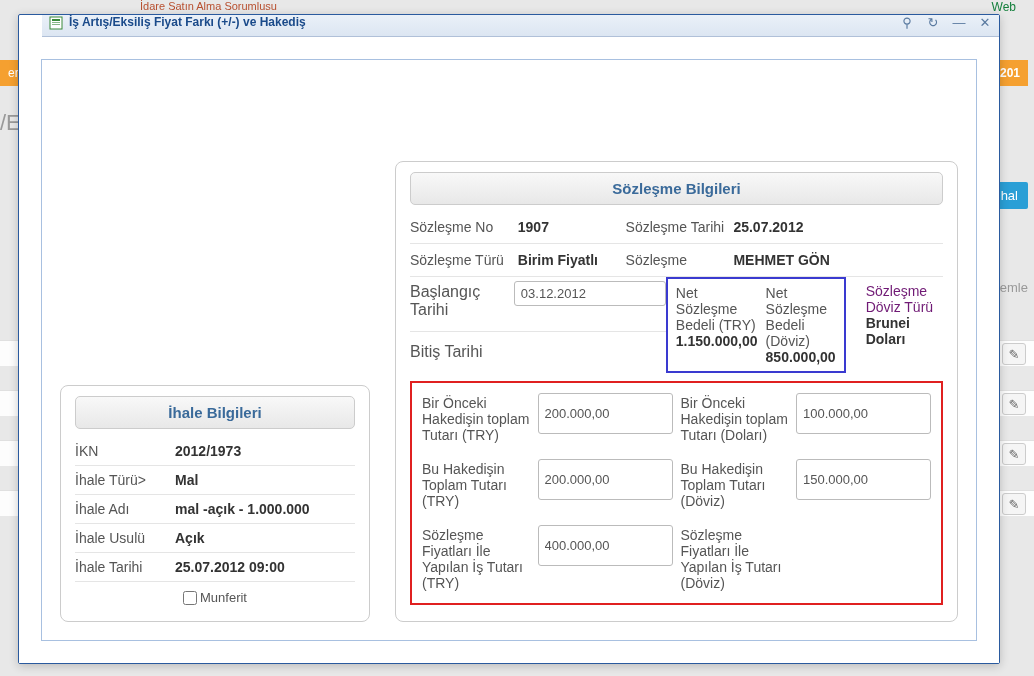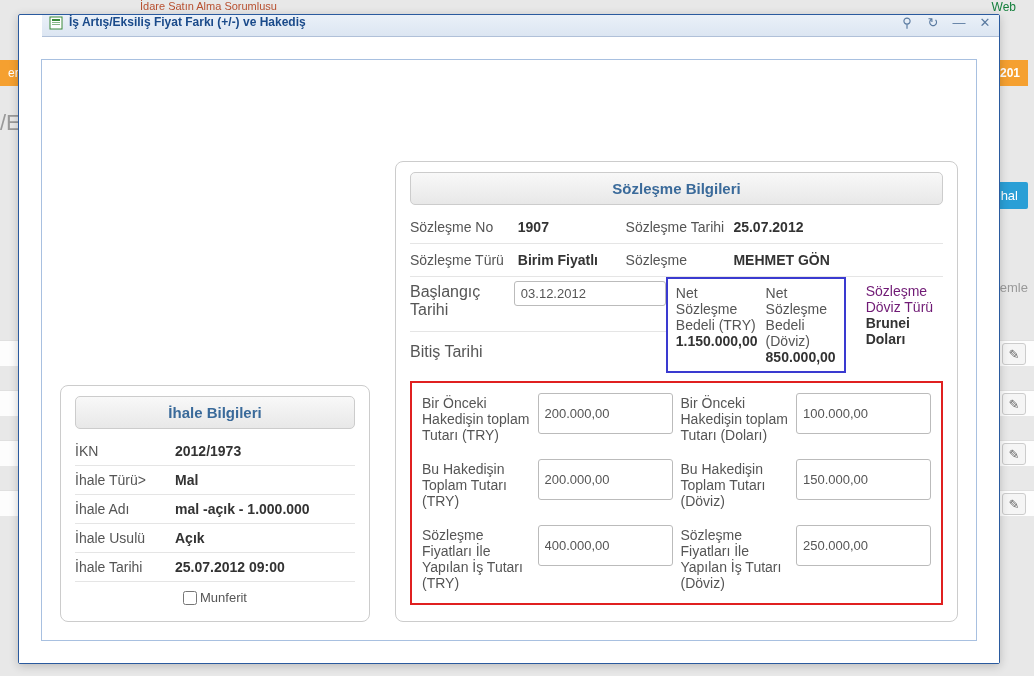--- a/index.html
+++ b/index.html
@@ -369,20 +369,19 @@
             <div><input type="text" value="100.000,00" style=""></div>
 
             <div class="rg-label">Bu Hakedişin Toplam Tutarı (TRY)</div>
             <div><input type="text" value="200.000,00" style=""></div>
             <div class="rg-label">Bu Hakedişin Toplam Tutarı (Döviz)</div>
             <div><input type="text" value="150.000,00" style=""></div>
 
             <div class="rg-label">Sözleşme Fiyatları İle Yapılan İş Tutarı (TRY)</div>
             <div><input type="text" value="400.000,00" style=""></div>
             <div class="rg-label">Sözleşme Fiyatları İle Yapılan İş Tutarı (Döviz)</div>
-            <div><input type="text" value="250.000,00" style=""></div>
           </div>
         </div>
 
       </div>
     </div>
   </div>
 </div>
 
 </body></html>

